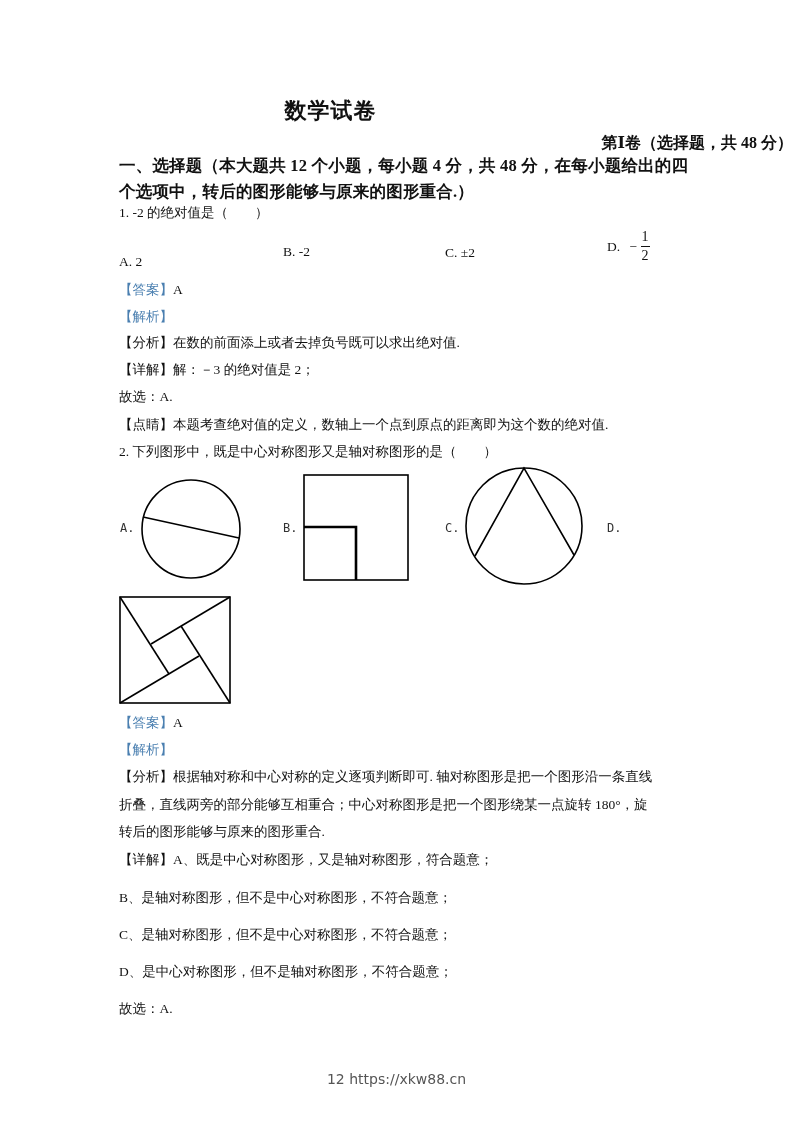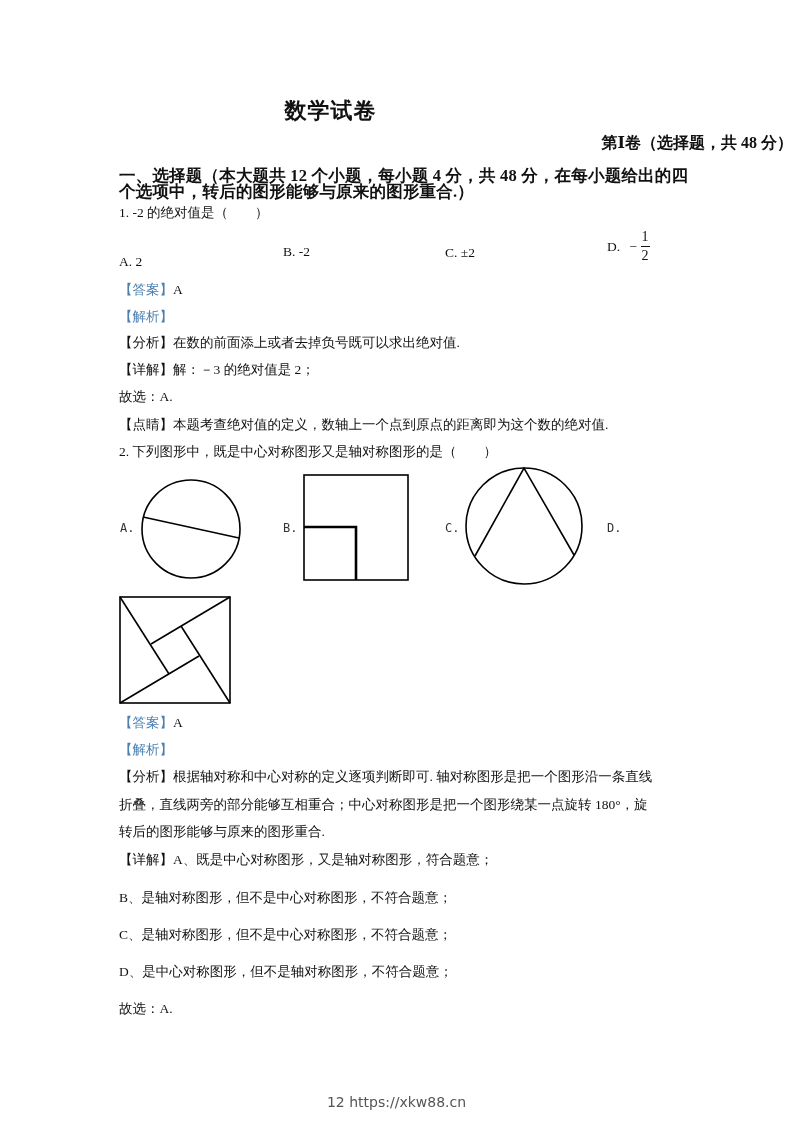--- a/index.html
+++ b/index.html
@@ -10,28 +10,28 @@
   .subtitle { left: 0; width: 793px; top: 133px; text-align: right; font-size: 16px; font-weight: bold; }
   .section { left: 119px; font-size: 16.5px; font-weight: bold; letter-spacing: 0.2px; }
   .line { left: 119px; font-size: 13.5px; }
   .tag-blue { color: #4a7fb0; }
   .opt { font-size: 13.5px; }
   .frac { display: inline-block; vertical-align: middle; text-align: center; font-size: 14px; line-height: 1; }
   .frac .num { display: block; padding: 0 1px 2px; border-bottom: 1px solid #111; }
   .frac .den { display: block; padding-top: 2px; }
   .fig-label { font-family: "DejaVu Sans Mono", monospace; font-size: 12px; color: #333; }
   svg.fig { position: absolute; overflow: visible; }
-  .footer { left: 0; width: 793px; top: 1094px; text-align: center; font-family: "DejaVu Sans", sans-serif; font-size: 14px; color: #555; }
+  .footer { left: 0; width: 793px; top: 1071px; text-align: center; font-family: "DejaVu Sans", sans-serif; font-size: 14px; color: #555; }
 </style>
 </head>
 <body>
 
 <div class="abs title">数学试卷</div>
 <div class="abs subtitle">第Ⅰ卷（选择题，共 48 分）</div>
-<div class="abs section" style="top:165px;">一、选择题（本大题共 12 个小题，每小题 4 分，共 48 分，在每小题给出的四</div>
+<div class="abs section" style="top:155px;">一、选择题（本大题共 12 个小题，每小题 4 分，共 48 分，在每小题给出的四</div>
 <div class="abs section" style="top:181px;">个选项中，转后的图形能够与原来的图形重合.）</div>
 
 <div class="abs line" style="top:204px;">1. -2 的绝对值是（　　）</div>
 
 <div class="abs opt" style="left:119px; top:254px;">A. 2</div>
 <div class="abs opt" style="left:283px; top:244px;">B. -2</div>
 <div class="abs opt" style="left:445px; top:245px;">C. ±2</div>
 <div class="abs opt" style="left:607px; top:230px;">
   <span style="vertical-align:middle;">D.</span>
   <span style="vertical-align:middle; margin-left:6px;">−</span>

